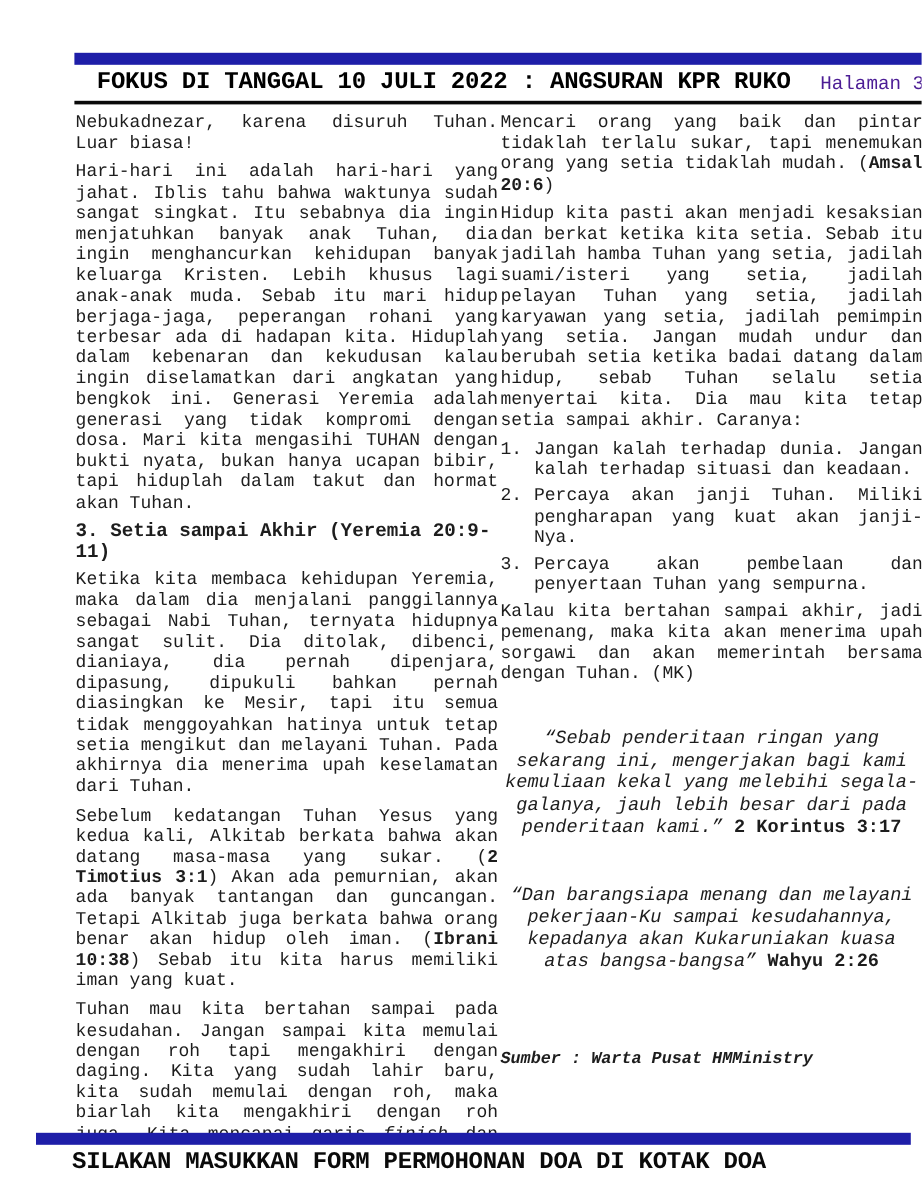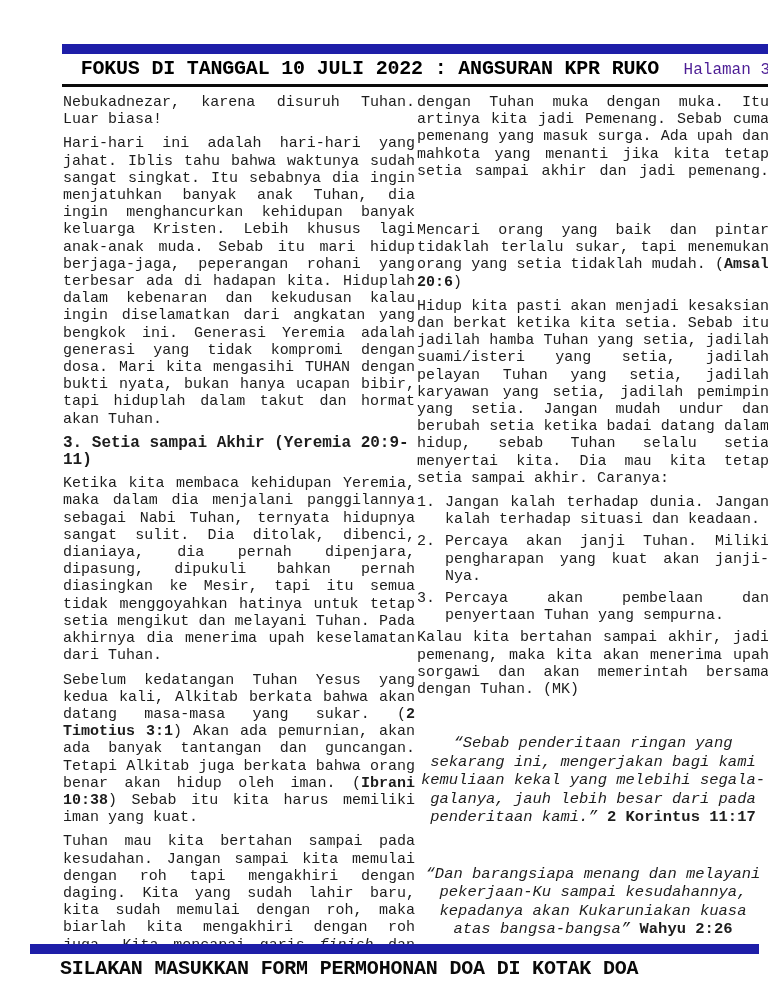--- a/index.html
+++ b/index.html
@@ -134,42 +134,41 @@
     <div class="col">
       <p>Nebukadnezar, karena disuruh Tuhan. Luar biasa!</p>
       <p>Hari-hari ini adalah hari-hari yang jahat. Iblis tahu bahwa waktunya sudah sangat singkat. Itu sebabnya dia ingin menjatuhkan banyak anak Tuhan, dia ingin menghancurkan kehidupan banyak keluarga Kristen. Lebih khusus lagi anak-anak muda. Sebab itu mari hidup berjaga-jaga, peperangan rohani yang terbesar ada di hadapan kita. Hiduplah dalam kebenaran dan kekudusan kalau ingin diselamatkan dari angkatan yang bengkok ini. Generasi Yeremia adalah generasi yang tidak kompromi dengan dosa. Mari kita mengasihi TUHAN dengan bukti nyata, bukan hanya ucapan bibir, tapi hiduplah dalam takut dan hormat akan Tuhan.</p>
       <div class="section-heading"><span>3. Setia sampai Akhir</span><span class="paren"> (</span><span>Yeremia 20:9-11</span><span class="paren">)</span></div>
       <p>Ketika kita membaca kehidupan Yeremia, maka dalam dia menjalani panggilannya sebagai Nabi Tuhan, ternyata hidupnya sangat sulit. Dia ditolak, dibenci, dianiaya, dia pernah dipenjara, dipasung, dipukuli bahkan pernah diasingkan ke Mesir, tapi itu semua tidak menggoyahkan hatinya untuk tetap setia mengikut dan melayani Tuhan. Pada akhirnya dia menerima upah keselamatan dari Tuhan.</p>
       <p><span>Sebelum kedatangan Tuhan Yesus yang kedua kali, Alkitab berkata bahwa akan datang masa-masa yang sukar. (</span><b class="ref">2 Timotius 3:1</b><span>) Akan ada pemurnian, akan ada banyak tantangan dan guncangan. Tetapi Alkitab juga berkata bahwa orang benar akan hidup oleh iman. (</span><b class="ref">Ibrani 10:38</b><span>) Sebab itu kita harus memiliki iman yang kuat.</span></p>
       <p class="cont"><span>Tuhan mau kita bertahan sampai pada kesudahan. Jangan sampai kita memulai dengan roh tapi mengakhiri dengan daging. Kita yang sudah lahir baru, kita sudah memulai dengan roh, maka biarlah kita mengakhiri dengan roh juga. Kita mencapai garis </span><i>finish</i><span> dan mengakhiri pengharapan iman dengan baik dan berjumpa</span></p>
     </div>
 
     <div class="col">
-      <p class="cont gap-after">dengan Tuhan muka dengan muka. Itu artinya kita jadi Pemenang. Sebab cuma pemenang yang masuk surga. Ada upah dan mahkota yang menanti jika kita tetap setia sampai akhir dan jadi pemenang.</p>
       <p><span>Mencari orang yang baik dan pintar tidaklah terlalu sukar, tapi menemukan orang yang setia tidaklah mudah. (</span><b class="ref">Amsal 20:6</b><span>)</span></p>
       <p>Hidup kita pasti akan menjadi kesaksian dan berkat ketika kita setia. Sebab itu jadilah hamba Tuhan yang setia, jadilah suami/isteri yang setia, jadilah pelayan Tuhan yang setia, jadilah karyawan yang setia, jadilah pemimpin yang setia. Jangan mudah undur dan berubah setia ketika badai datang dalam hidup, sebab Tuhan selalu setia menyertai kita. Dia mau kita tetap setia sampai akhir. Caranya:</p>
 
       <div class="num-list">
         <div class="num-item">
           <span class="num">1.</span>
           <span class="num-text">Jangan kalah terhadap dunia. Jangan kalah terhadap situasi dan keadaan.</span>
         </div>
         <div class="num-item">
           <span class="num">2.</span>
           <span class="num-text">Percaya akan janji Tuhan. Miliki pengharapan yang kuat akan janji-Nya.</span>
         </div>
         <div class="num-item">
           <span class="num">3.</span>
           <span class="num-text">Percaya akan pembelaan dan penyertaan Tuhan yang sempurna.</span>
         </div>
       </div>
 
       <p>Kalau kita bertahan sampai akhir, jadi pemenang, maka kita akan menerima upah sorgawi dan akan memerintah bersama dengan Tuhan. (MK)</p>
 
-      <div class="quote quote-1"><span>“Sebab penderitaan ringan yang sekarang ini,  mengerjakan bagi kami kemuliaan kekal yang melebihi segala-galanya,  jauh lebih besar dari pada penderitaan kami.” </span><b>2 Korintus 11:17</b></div>
+      <div class="quote quote-1"><span>“Sebab penderitaan ringan yang sekarang ini,  mengerjakan bagi kami kemuliaan kekal yang melebihi segala-galanya,  jauh lebih besar dari pada penderitaan kami.” </span><b>2 Korintus 3:17</b></div>
 
       <div class="quote quote-2"><span>“Dan barangsiapa menang dan melayani pekerjaan-Ku sampai kesudahannya, kepadanya akan Kukaruniakan kuasa atas bangsa-bangsa” </span><b>Wahyu 2:26</b></div>
 
       <div class="source-line">Sumber : Warta Pusat HMMinistry</div>
     </div>
 
   </div>
 
   <div class="footer">
     <div class="accent-bar" style="background: rgb(30, 30, 168);"></div>

